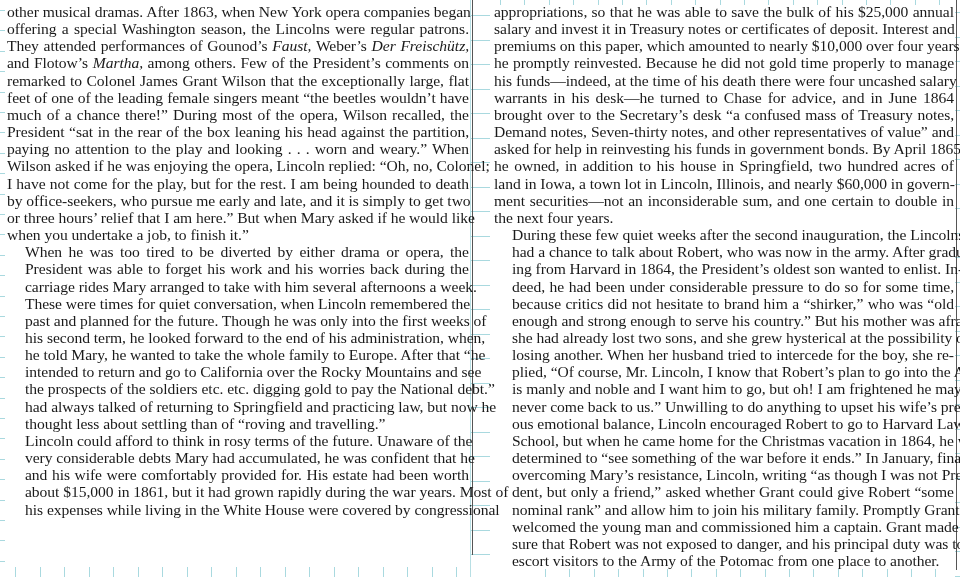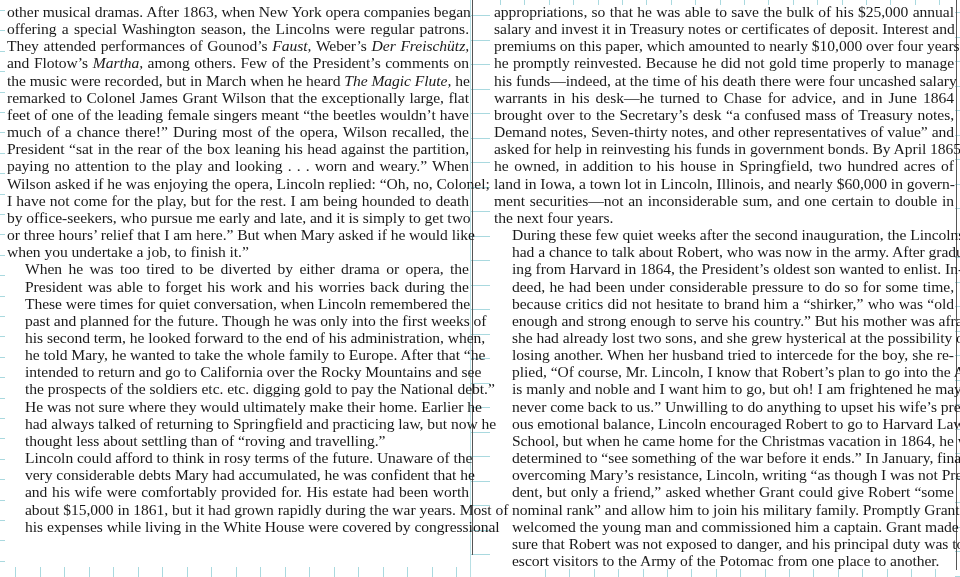--- a/index.html
+++ b/index.html
@@ -170,42 +170,41 @@
     <div class="page-edge" style="left: 472px; top: 0px; height: 555px;"></div>
     <div class="page-edge" style="left: 956px; top: 0px; height: 570px;"></div>
   </div>
 
 <div class="column col-left" id="col-left">
     <p class="para">
       <span class="line">other musical dramas. After 1863, when New York opera companies began</span>
       <span class="line">offering a special Washington season, the Lincolns were regular patrons.</span>
       <span class="line">They attended performances of Gounod’s <em>Faust,</em> Weber’s <em>Der Freischütz,</em></span>
       <span class="line">and Flotow’s <em>Martha,</em> among others. Few of the President’s comments on</span>
-      <span class="line">the music were recorded, but in March when he heard <em>The Magic Flute,</em> he</span>
       <span class="line">remarked to Colonel James Grant Wilson that the exceptionally large, flat</span>
       <span class="line">feet of one of the leading female singers meant “the beetles wouldn’t have</span>
       <span class="line">much of a chance there!” During most of the opera, Wilson recalled, the</span>
       <span class="line">President “sat in the rear of the box leaning his head against the partition,</span>
       <span class="line">paying no attention to the play and looking . . . worn and weary.” When</span>
       <span class="line">Wilson asked if he was enjoying the opera, Lincoln replied: “Oh, no, Colonel;</span>
       <span class="line">I have not come for the play, but for the rest. I am being hounded to death</span>
       <span class="line">by office-seekers, who pursue me early and late, and it is simply to get two</span>
       <span class="line">or three hours’ relief that I am here.” But when Mary asked if he would like</span>
       <span class="line last">when you undertake a job, to finish it.”</span>
     </p>
     <p class="para indent">
       <span class="line" style="text-indent: 18px;">When he was too tired to be diverted by either drama or opera, the</span>
       <span class="line">President was able to forget his work and his worries back during the</span>
+      <span class="line">carriage rides Mary arranged to take with him several afternoons a week.</span>
       <span class="line">These were times for quiet conversation, when Lincoln remembered the</span>
       <span class="line">past and planned for the future. Though he was only into the first weeks of</span>
       <span class="line">his second term, he looked forward to the end of his administration, when,</span>
       <span class="line">he told Mary, he wanted to take the whole family to Europe. After that “he</span>
       <span class="line">intended to return and go to California over the Rocky Mountains and see</span>
       <span class="line">the prospects of the soldiers etc. etc. digging gold to pay the National debt.”</span>
-      <span class="line">He was not sure where they would ultimately make their home. Earlier he</span>
       <span class="line">had always talked of returning to Springfield and practicing law, but now he</span>
       <span class="line last">thought less about settling than of “roving and travelling.”</span>
     </p>
     <p class="para indent">
       <span class="line" style="text-indent: 18px;">Lincoln could afford to think in rosy terms of the future. Unaware of the</span>
       <span class="line">very considerable debts Mary had accumulated, he was confident that he</span>
       <span class="line">and his wife were comfortably provided for. His estate had been worth</span>
       <span class="line">about $15,000 in 1861, but it had grown rapidly during the war years. Most of</span>
       <span class="line">his expenses while living in the White House were covered by congressional</span>
     </p>

